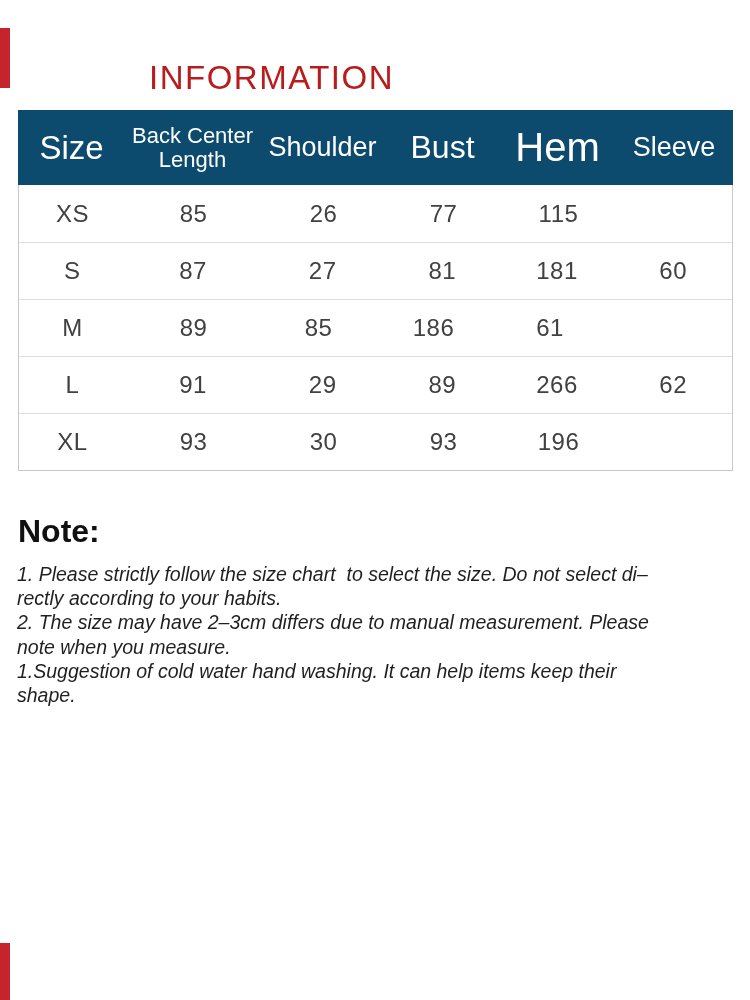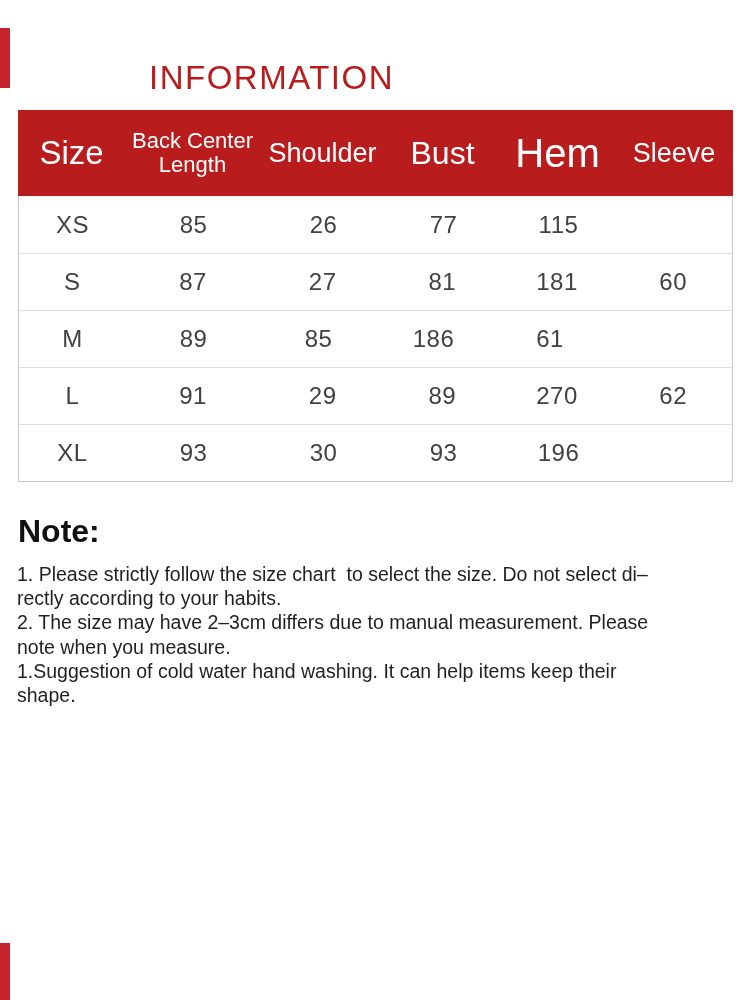--- a/index.html
+++ b/index.html
@@ -22,22 +22,22 @@
     font-size: 33px; line-height: 33px;
     letter-spacing: 1.5px;
     font-weight: 400;
     color: #b91c1c;
     margin-top: 20px;
   }
 
   
   .chart { position: absolute; left: 18px; top: 110px; width: 715px; }
   .chart-header {
-    display: flex; height: 86px;
-    background: #b91c1c; color: #ffffff;
+    display: flex; height: 75px;
+    background: #0c4a6e; color: #ffffff;
   }
   .th {
     display: flex; align-items: center; justify-content: center;
     text-align: center; height: 100%;
   }
   .c0 { width: 107px; } .c1 { width: 135px; } .c2 { width: 125px; }
   .c3 { width: 115px; } .c4 { width: 115px; } .c5 { width: 118px; }
   .th.c0 { font-size: 33px; }
   .th.c1 { font-size: 22px; line-height: 24px; }
   .th.c1 span { display: block; width: 122px; }
@@ -58,21 +58,21 @@
 
   
   .note-heading {
     position: absolute; left: 18px; top: 513px;
     font-size: 32px; font-weight: bold; color: #101010;
   }
   .note-body {
     position: absolute; left: 17px; top: 562px;
     font-size: 19.5px; line-height: 24.2px; color: #1f1f1f;
   }
-  .note-line { white-space: pre; }
+  .note-line { white-space: pre; font-style: italic; }
 </style>
 </head>
 <body>
 
 <div class="accent accent-top"></div>
 <div class="accent accent-bottom"></div>
 
 <h1 class="title">INFORMATION</h1>
 
 <div class="chart">
@@ -108,21 +108,21 @@
       <div class="cell c1">89</div>
       <div class="cell c3">85</div>
       <div class="cell c4">186</div>
       <div class="cell c5">61</div>
     </div>
     <div class="row">
       <div class="cell c0">L</div>
       <div class="cell c1">91</div>
       <div class="cell c2">29</div>
       <div class="cell c3">89</div>
-      <div class="cell c4">270</div>
+      <div class="cell c4">266</div>
       <div class="cell c5">62</div>
     </div>
     <div class="row">
       <div class="cell c0">XL</div>
       <div class="cell c1">93</div>
       <div class="cell c2">30</div>
       <div class="cell c3">93</div>
       <div class="cell c4">196</div>
     </div>
   </div>

